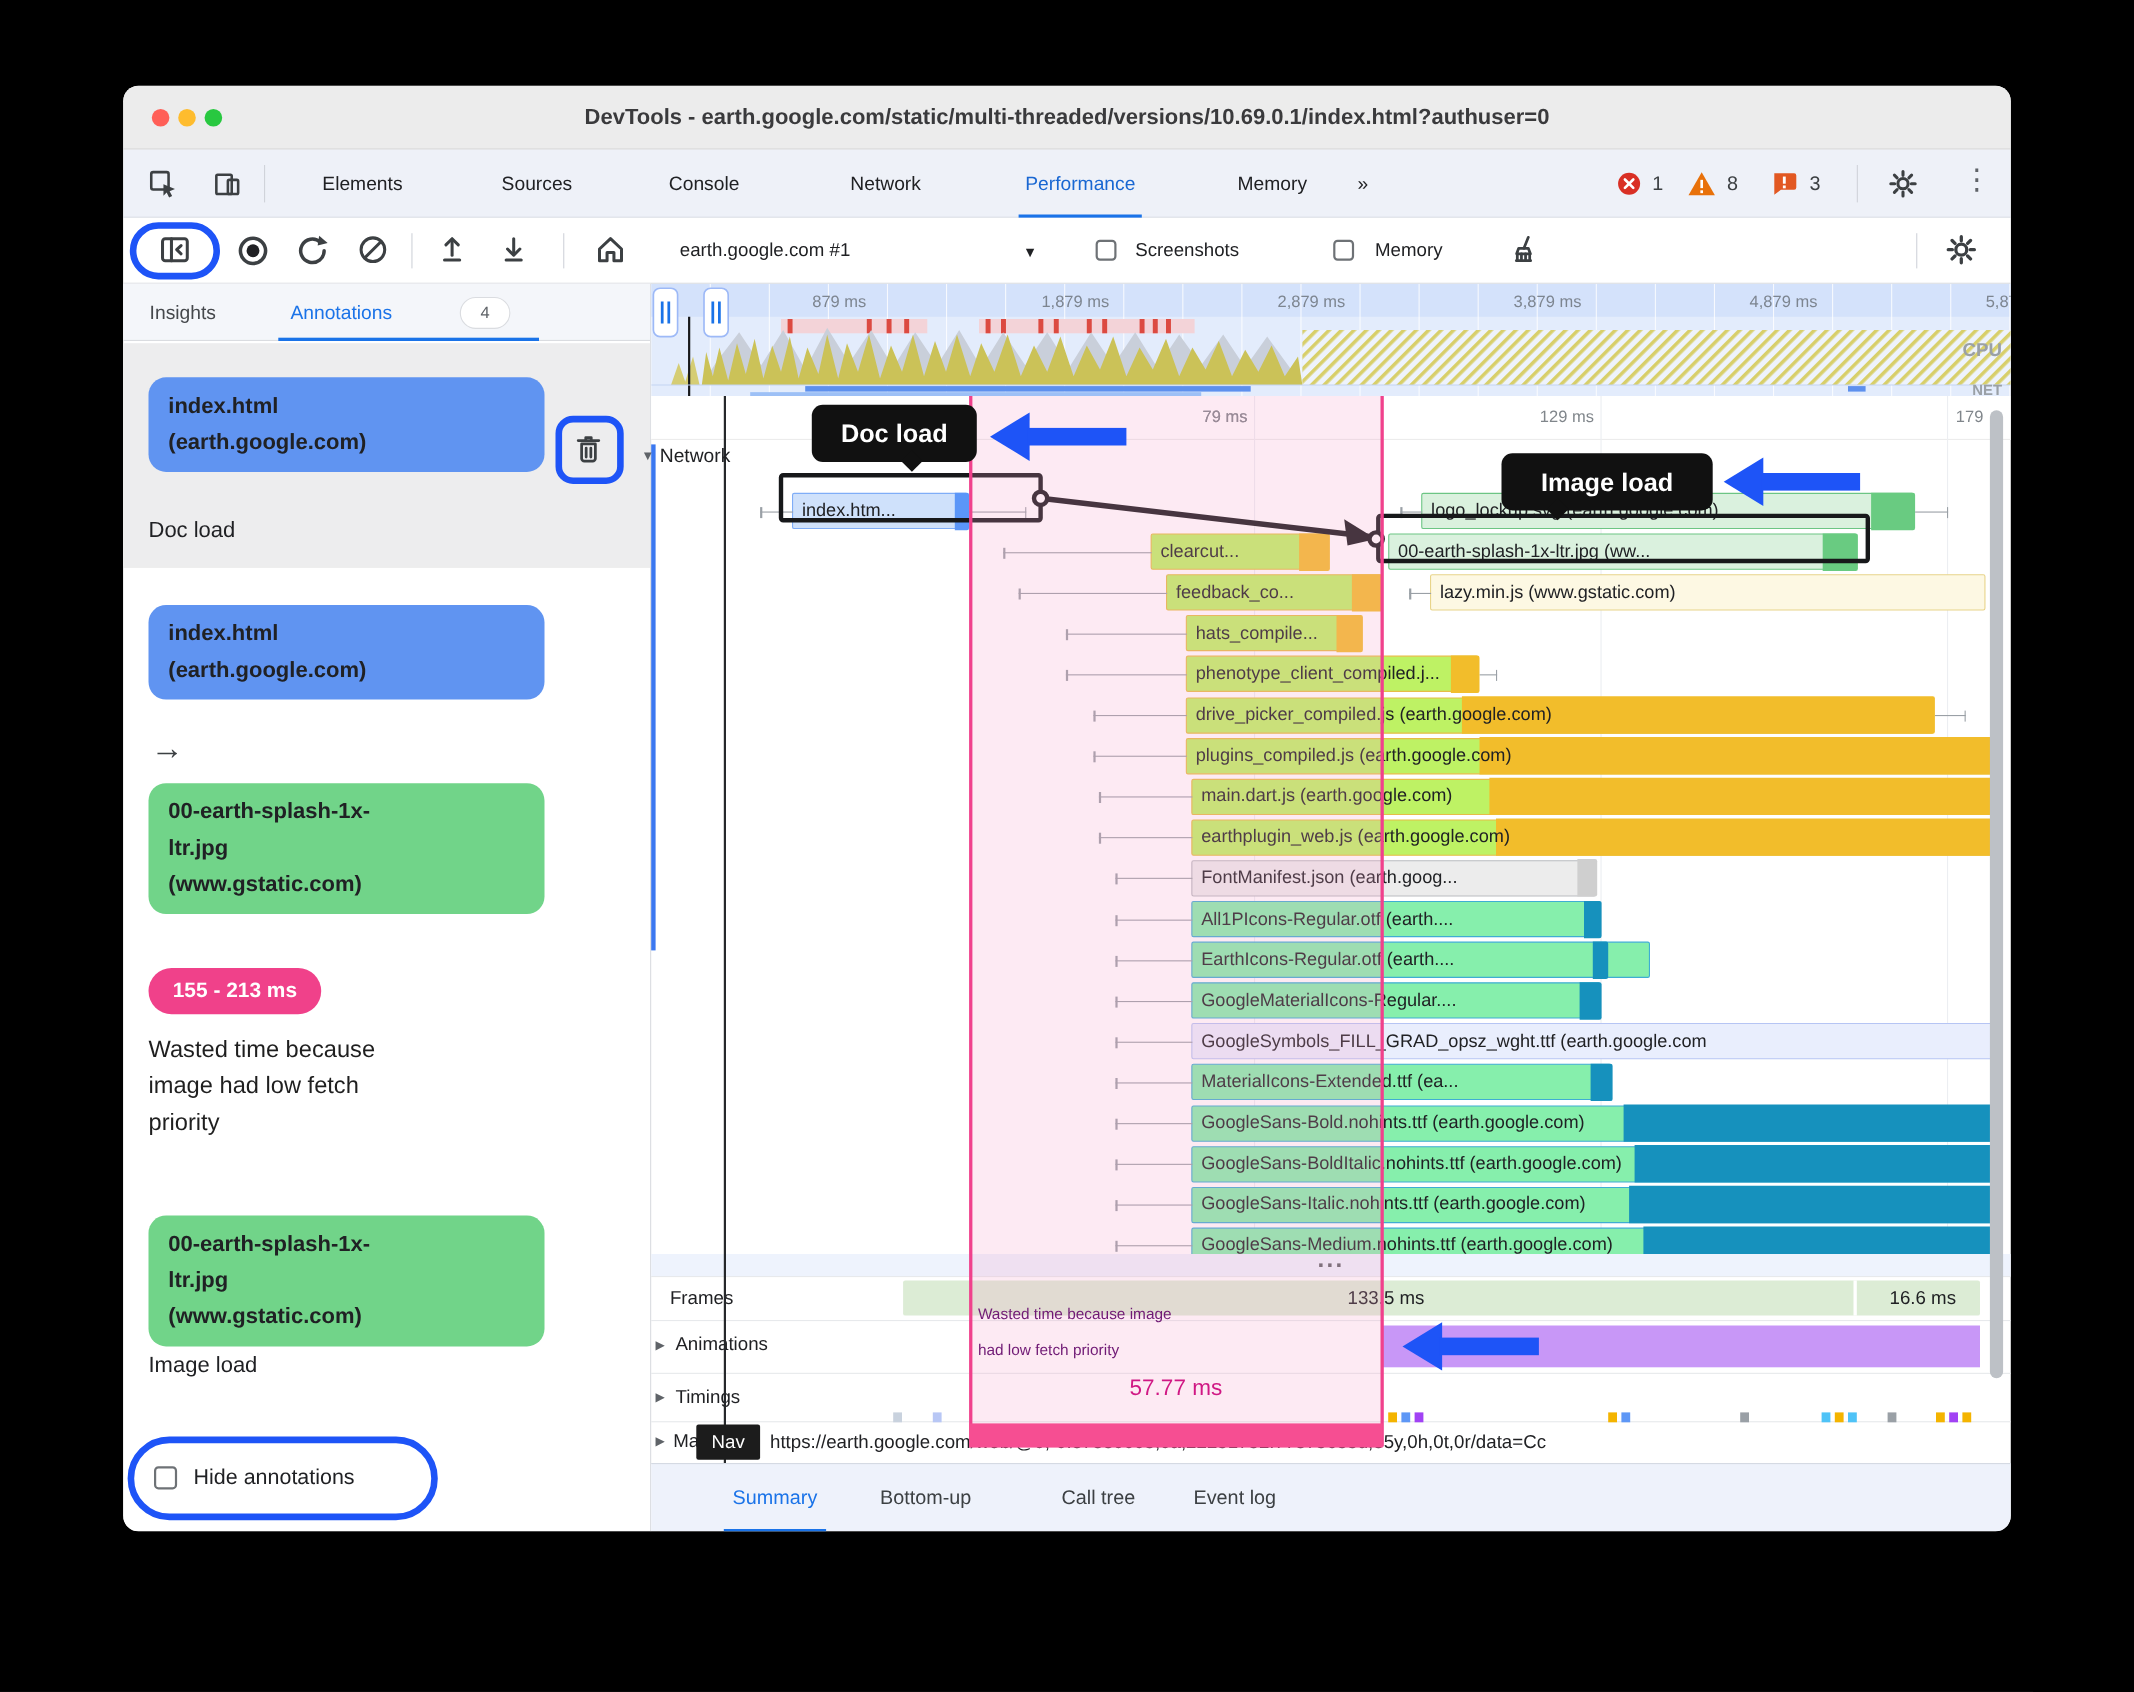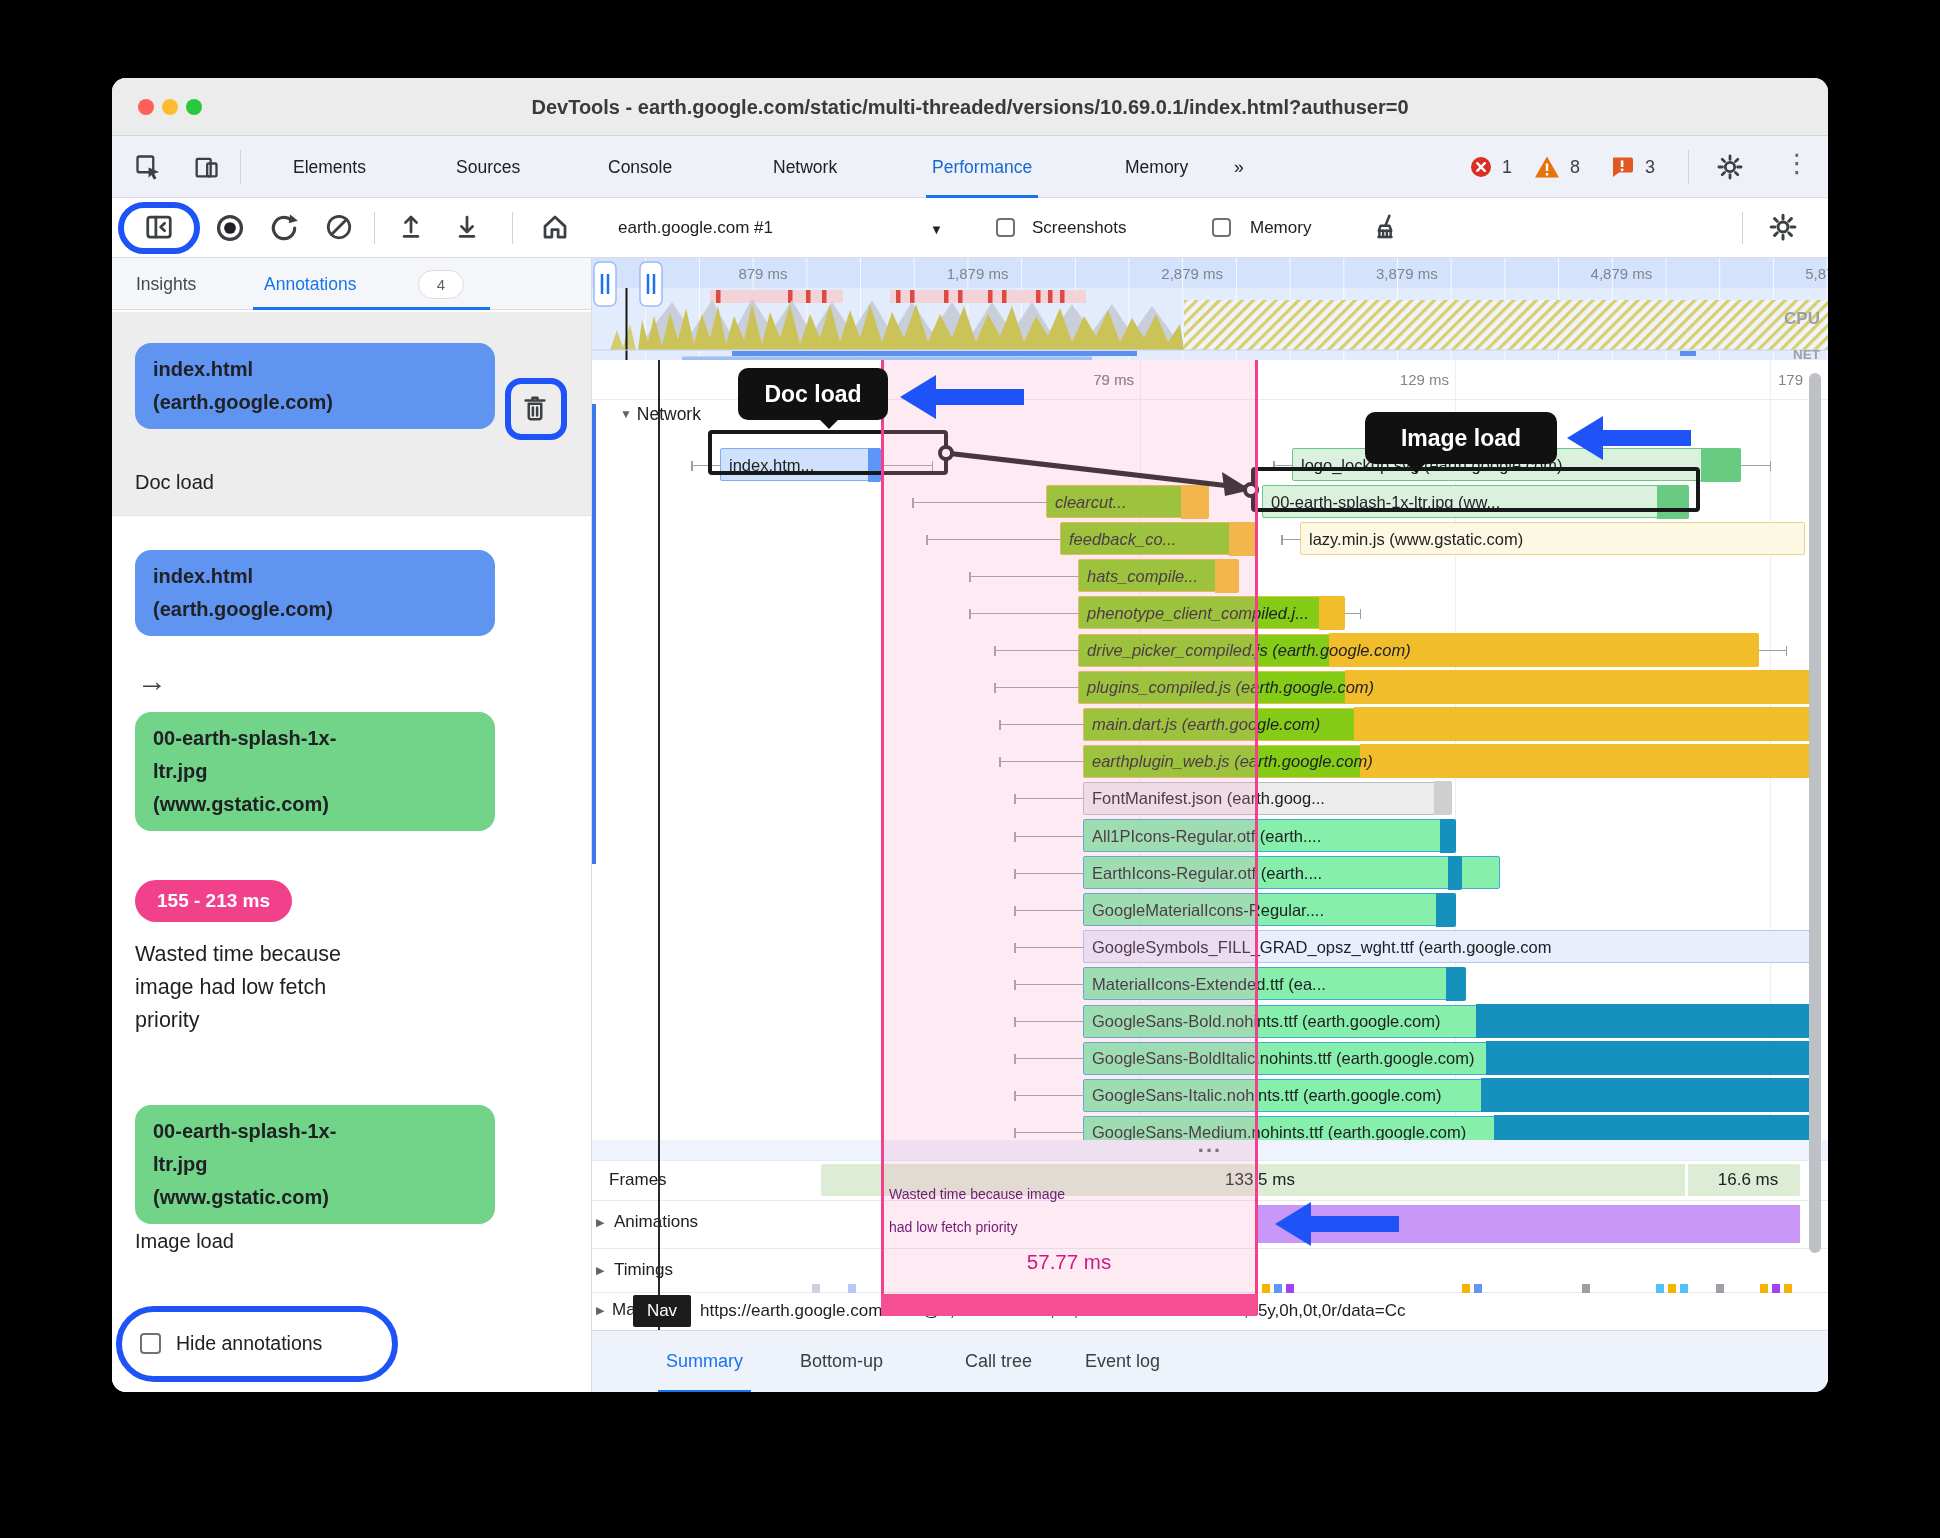--- a/index.html
+++ b/index.html
@@ -42,30 +42,30 @@
   .chip-blue{background:#6094f1;}
   .chip-green{background:#71d489;}
   .chip-pink{background:#f0418a;color:#fff;border-radius:21px;padding:4px 22px;font-size:19px;line-height:34px;}
   .ann-label{position:absolute;font-size:20px;color:#202124;}
   .blue-ring{position:absolute;border:6px solid #1e54f7;background:transparent;}
   #ruler{position:absolute;left:480px;top:282px;width:1236px;height:40px;background:#fff;border-bottom:1px solid #ececec;}
   .rlabel{position:absolute;top:0;height:40px;line-height:40px;font-size:15px;color:#80868b;}
   .vgrid{position:absolute;top:282px;width:1px;height:780px;background:#eceef2;}
   #playhead{position:absolute;left:546px;top:282px;width:2px;height:970px;background:#26282b;z-index:4;}
   #nettrack-accent{position:absolute;left:480px;top:326px;width:4px;height:460px;background:#3b78f0;z-index:4;}
-  #net-label-row{position:absolute;left:508px;top:326px;height:30px;z-index:4;font-size:17.5px;color:#202124;}
+  #net-label-row{position:absolute;left:471px;top:326px;height:30px;z-index:4;font-size:17.5px;color:#202124;}
   
   #wf{position:absolute;left:480px;top:322px;width:1236px;height:740px;overflow:hidden;}
   .bar{position:absolute;height:33px;border-radius:2px;border:1.5px solid;z-index:3;margin-top:12px;}
   .bar .lbl{position:absolute;left:8px;top:50%;transform:translateY(-50%);font-size:16.5px;
     color:#202124;white-space:nowrap;z-index:2;}
   .bar .dark{position:absolute;top:-1.5px;bottom:-1.5px;border-radius:0 2px 2px 0;z-index:1;}
   .t-doc{background:#cfe1fb;border-color:#7fadf7;}  .t-doc>.dark{background:#5b96f8;}
   .t-img{background:#daf1de;border-color:#6cc584;}  .t-img>.dark{background:#69cb81;}
-  .t-script{background:#84cc16;border-color:#e6bd45;font-style:italic;} .t-script>.dark{background:#f2bd2b;}
+  .t-script{background:#bef264;border-color:#e6bd45;} .t-script>.dark{background:#f2bd2b;}
   .t-pale{background:#fdf8e3;border-color:#e8d48a;}
   .t-font{background:#86efac;border-color:#3fadd3;} .t-font>.dark{background:#1691bd;}
   .t-sym{background:#e9eefd;border-color:#b6c5f4;}
   .t-gray{background:#ececec;border-color:#b9bcc0;} .t-gray>.dark{background:#cfcfcf;}
   .whisk{position:absolute;border-top:1.5px solid #9aa0a6;height:0;top:50%;}
   .whisk::before{content:"";position:absolute;left:0;top:-5px;width:1.5px;height:10px;background:#9aa0a6;}
   .whisk.r::before{left:auto;right:0;}
   .abox{position:absolute;border:4.5px solid #17181a;border-radius:4px;height:45px;z-index:5;}
   
   #pink-shade{position:absolute;left:769px;top:282px;width:376px;height:955px;

